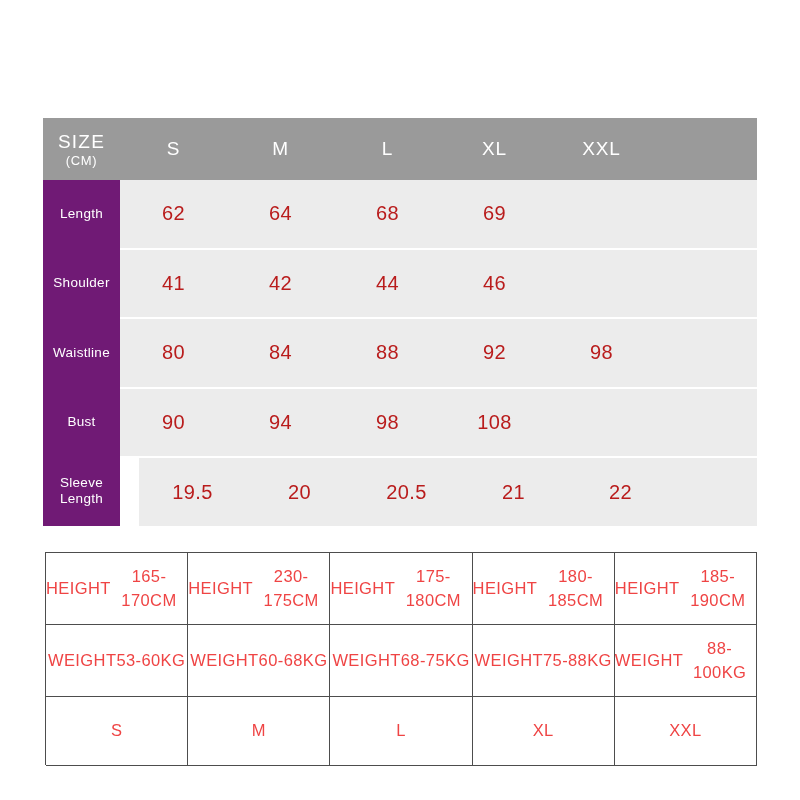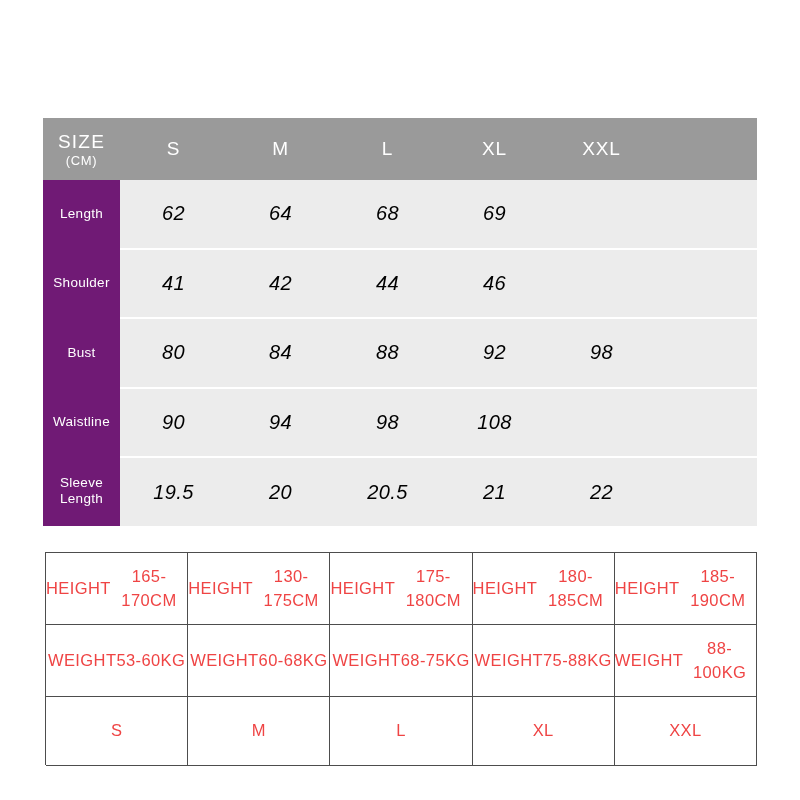--- a/index.html
+++ b/index.html
@@ -100,31 +100,31 @@
   }
   .chart-value-row {
     flex: 1 1 0;
     display: flex;
     background: #ececec;
     border-bottom: 2px solid #ffffff;
     box-sizing: border-box;
   }
   .chart-value-row:last-child {
     border-bottom: none;
+    margin-left: 19px;
   }
   .chart-value-cell {
     width: 107px;
     flex: 0 0 107px;
     display: flex;
     align-items: center;
     justify-content: center;
-    color: #000000;
+    color: #b91c1c;
     font-size: 20px;
     letter-spacing: 0.4px;
-    font-style: italic;
   }
   .chart-value-filler {
     flex: 1 1 auto;
   }
 
   
   #fit-table {
     position: absolute;
     left: 45px;
     top: 552px;
@@ -184,24 +184,24 @@
   <div class="chart-body">
 
     <div class="chart-label-col">
       <div class="chart-label-cell">
         <span>Length</span>
       </div>
       <div class="chart-label-cell">
         <span>Shoulder</span>
       </div>
       <div class="chart-label-cell">
+        <span>Waistline</span>
+      </div>
+      <div class="chart-label-cell">
         <span>Bust</span>
-      </div>
-      <div class="chart-label-cell">
-        <span>Waistline</span>
       </div>
       <div class="chart-label-cell">
         <span>Sleeve</span>
         <span>Length</span>
       </div>
     </div>
 
     <div class="chart-values-col">
 
       <div class="chart-value-row">
@@ -252,21 +252,21 @@
 
 <div id="fit-table">
 
   <div class="fit-row fit-row-height">
     <div class="fit-cell">
       <span class="fit-line">HEIGHT</span>
       <span class="fit-line">165-170CM</span>
     </div>
     <div class="fit-cell">
       <span class="fit-line">HEIGHT</span>
-      <span class="fit-line">130-175CM</span>
+      <span class="fit-line">230-175CM</span>
     </div>
     <div class="fit-cell">
       <span class="fit-line">HEIGHT</span>
       <span class="fit-line">175-180CM</span>
     </div>
     <div class="fit-cell">
       <span class="fit-line">HEIGHT</span>
       <span class="fit-line">180-185CM</span>
     </div>
     <div class="fit-cell">

